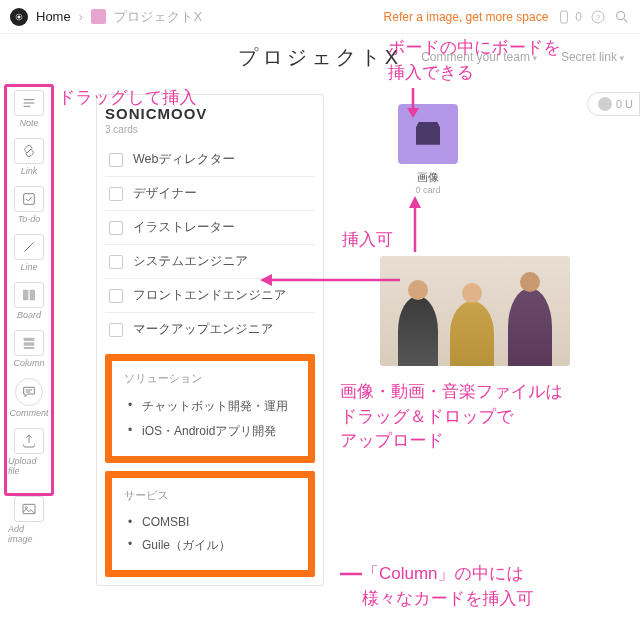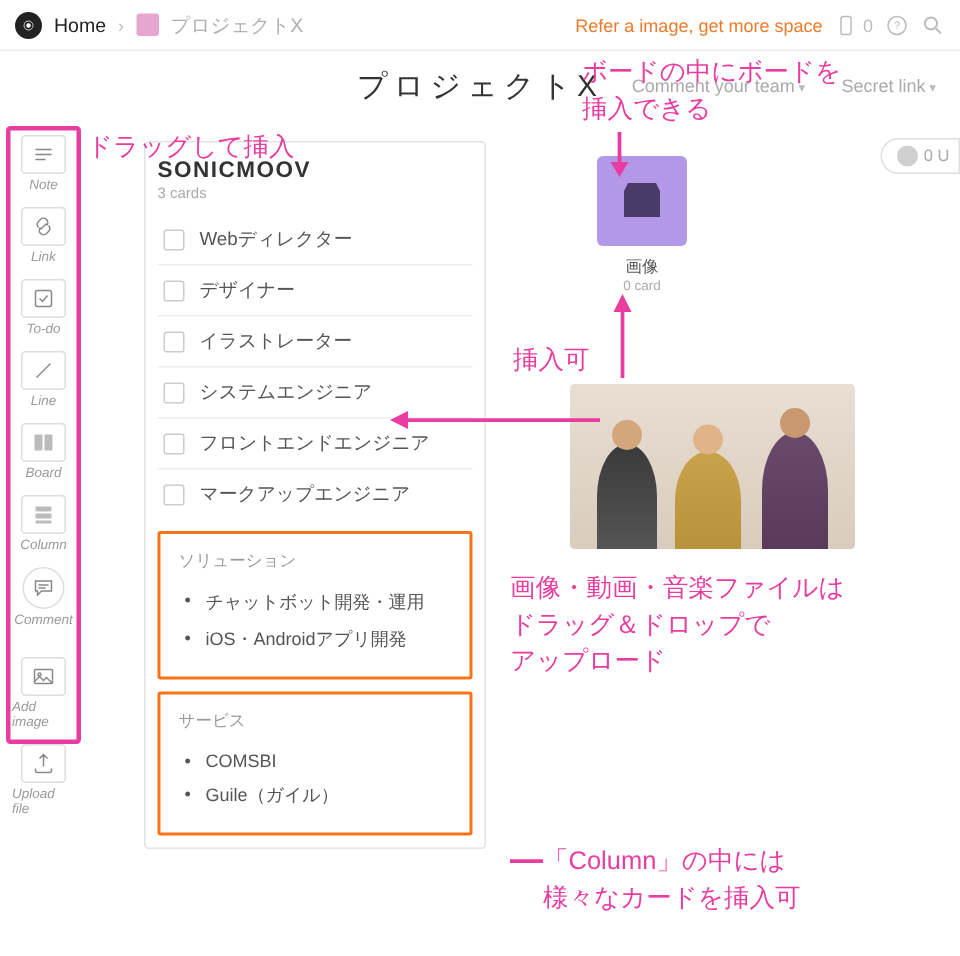--- a/index.html
+++ b/index.html
@@ -39,21 +39,21 @@
   
   .column-card { position:absolute; left:6px; top:6px; width:228px; border:1px solid #e3e3e3; border-radius:3px; background:#fff; padding:0; }
   .column-card .col-head { text-align:left; padding:10px 8px 6px; }
   .column-card .col-head .ct { font-size:15px; font-weight:600; letter-spacing:1px;}
   .column-card .col-head .cs { font-size:10px; color:#aaa; margin-top:2px;}
   .todo-list { padding:2px 8px 8px;}
   .todo-item { display:flex; align-items:center; gap:10px; padding:8px 4px; border-top:1px solid #eee; font-size:12.5px; color:#555;}
   .todo-item:first-child { border-top:none;}
   .todo-item .cbx { width:14px; height:14px; border:1.5px solid #ccc; border-radius:2px; flex-shrink:0;}
   
-  .sub-card { margin:0 8px 8px; border:2px solid #f97316; border-radius:2px; padding:10px 12px 12px;}
+  .sub-card { margin:0 8px 8px; border:7px solid #f97316; border-radius:2px; padding:10px 12px 12px;}
   .sub-card .sh { font-size:11px; color:#999; margin-bottom:8px;}
   .sub-card ul { list-style:none; padding-left:4px;}
   .sub-card li { font-size:12px; color:#555; padding:4px 0; position:relative; padding-left:14px;}
   .sub-card li::before { content:"•"; position:absolute; left:0; color:#555;}
   
   
   .board-thumb { position:absolute; left:300px; top:16px; width:76px; text-align:center;}
   .board-thumb .bbox { width:60px; height:60px; background:#b498e8; border-radius:4px; margin:0 auto 6px; display:flex; align-items:center; justify-content:center;}
   .board-thumb .bbox svg { width:32px; height:32px; fill:#4a3a6a;}
   .board-thumb .bl { font-size:11px; color:#555;}
@@ -185,37 +185,37 @@
   <div class="tool comment">
     <div class="tbox">
         <svg viewBox="0 0 24 24" stroke="#7fb8d8">
           <path d="M4 5h16v10H10l-4 4v-4H4z"></path>
           <line x1="7" y1="9" x2="17" y2="9"></line>
           <line x1="7" y1="12" x2="14" y2="12"></line>
         </svg>
       </div>
     <div class="tlabel">Comment</div>
   </div>
+  <div class="tool">
+    <div class="tbox">
+        <svg viewBox="0 0 24 24">
+          <path d="M12 3v12M8 7l4-4 4 4M4 17v2a2 2 0 0 0 2 2h12a2 2 0 0 0 2-2v-2"></path>
+        </svg>
+      </div>
+    <div class="tlabel">Upload file</div>
+  </div>
   <div class="tool" style="margin-top:10px">
     <div class="tbox">
         <svg viewBox="0 0 24 24">
           <rect x="3" y="5" width="18" height="14" rx="1"></rect>
           <circle cx="8" cy="10" r="1.5"></circle>
           <path d="M3 17l5-5 4 4 3-3 6 6"></path>
         </svg>
       </div>
     <div class="tlabel">Add image</div>
-  </div>
-  <div class="tool">
-    <div class="tbox">
-        <svg viewBox="0 0 24 24">
-          <path d="M12 3v12M8 7l4-4 4 4M4 17v2a2 2 0 0 0 2 2h12a2 2 0 0 0 2-2v-2"></path>
-        </svg>
-      </div>
-    <div class="tlabel">Upload file</div>
   </div>
 </div>
 
 <div class="badge-0u">
   <span class="dot"></span>
   <span>0 U</span>
 </div>
 
 <div class="main">
 

